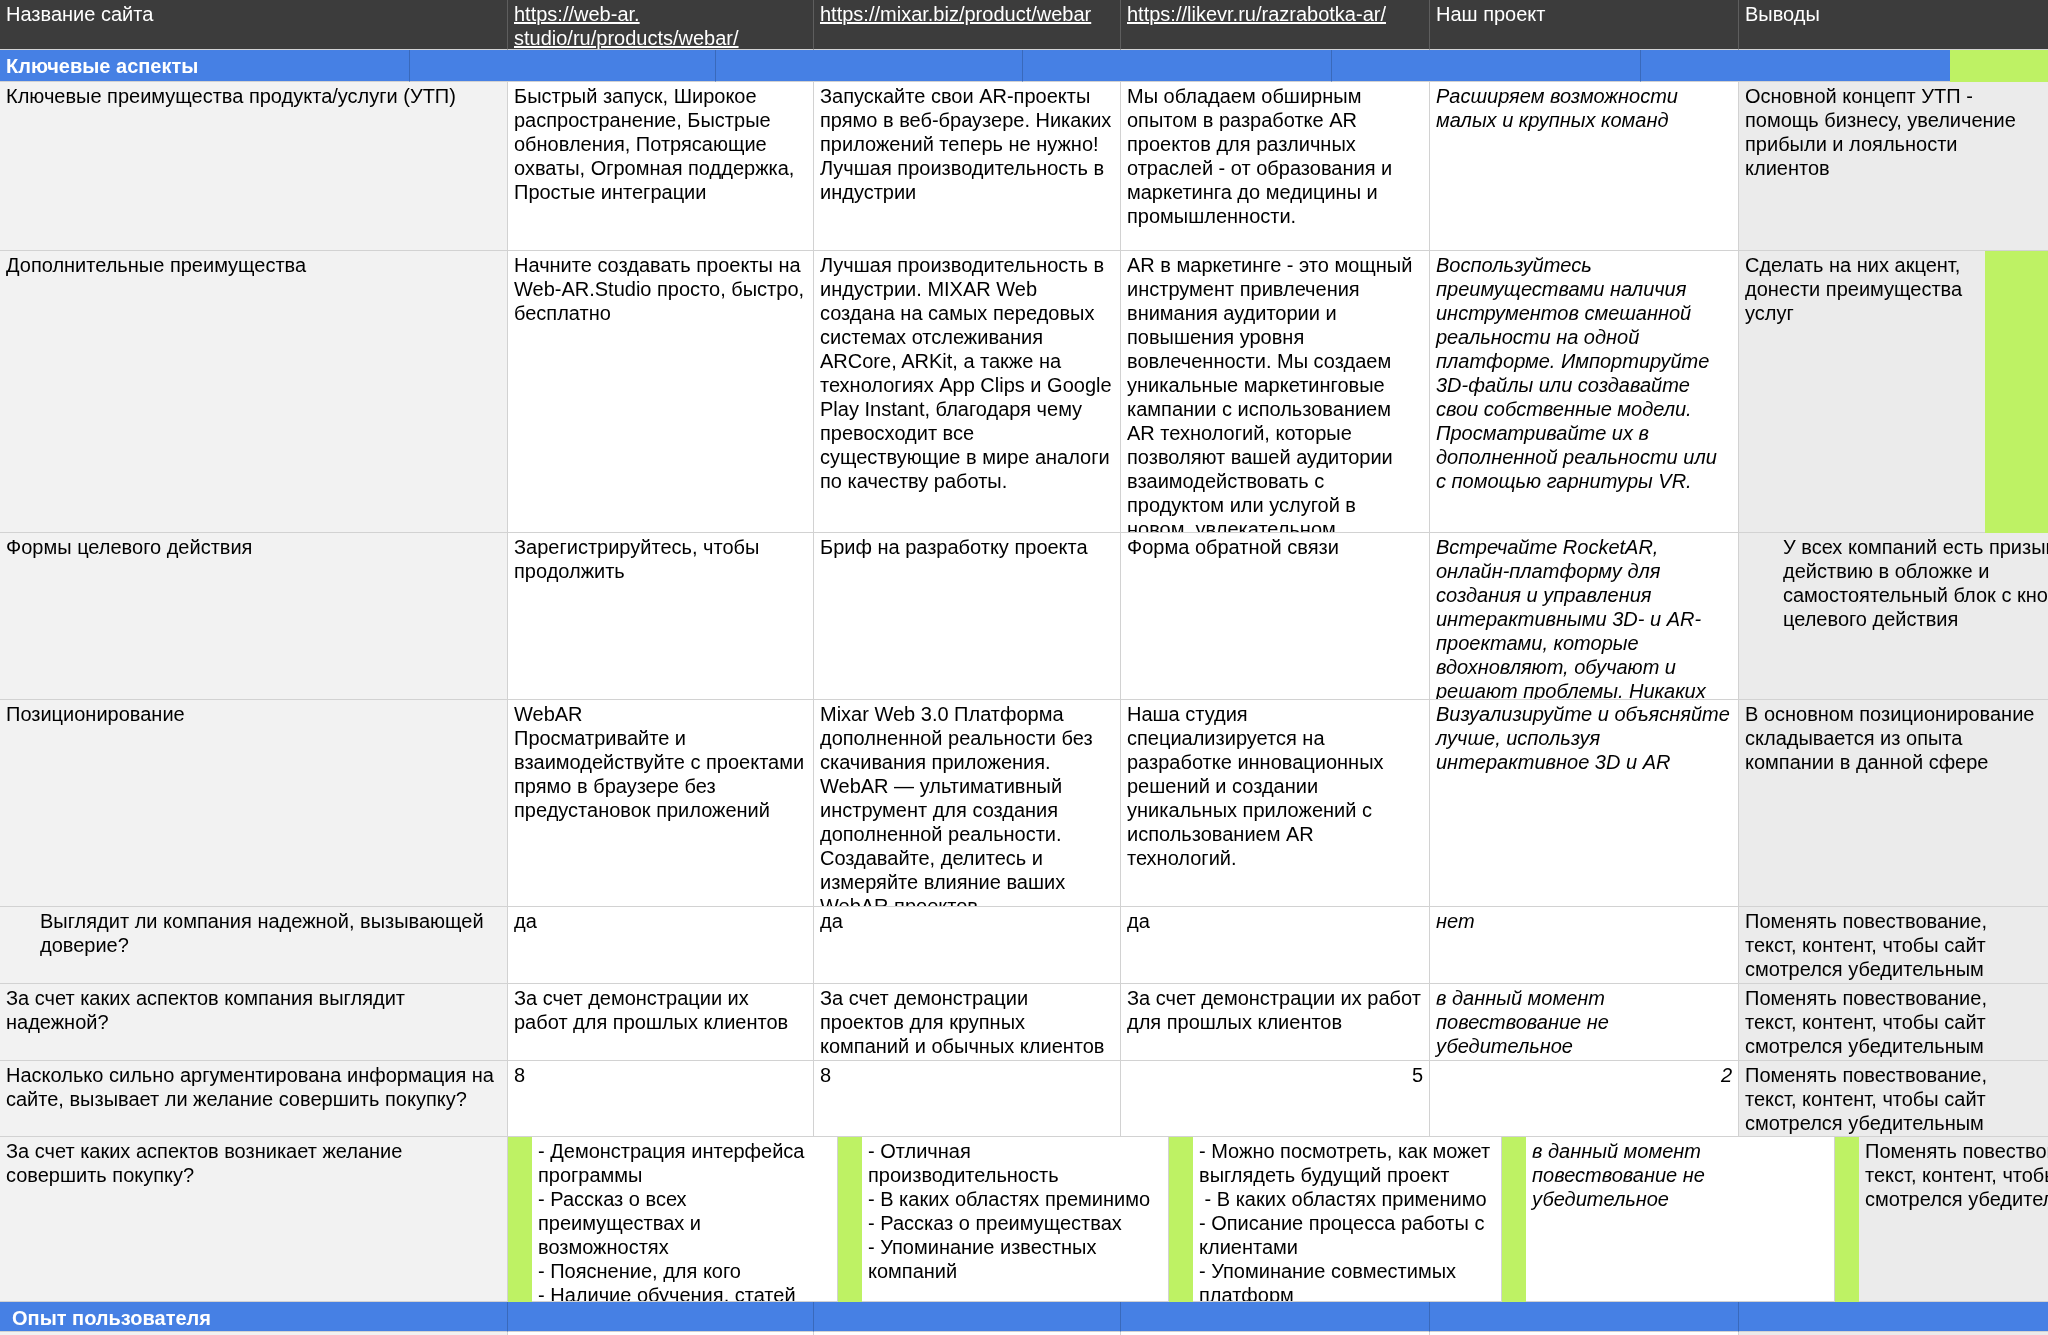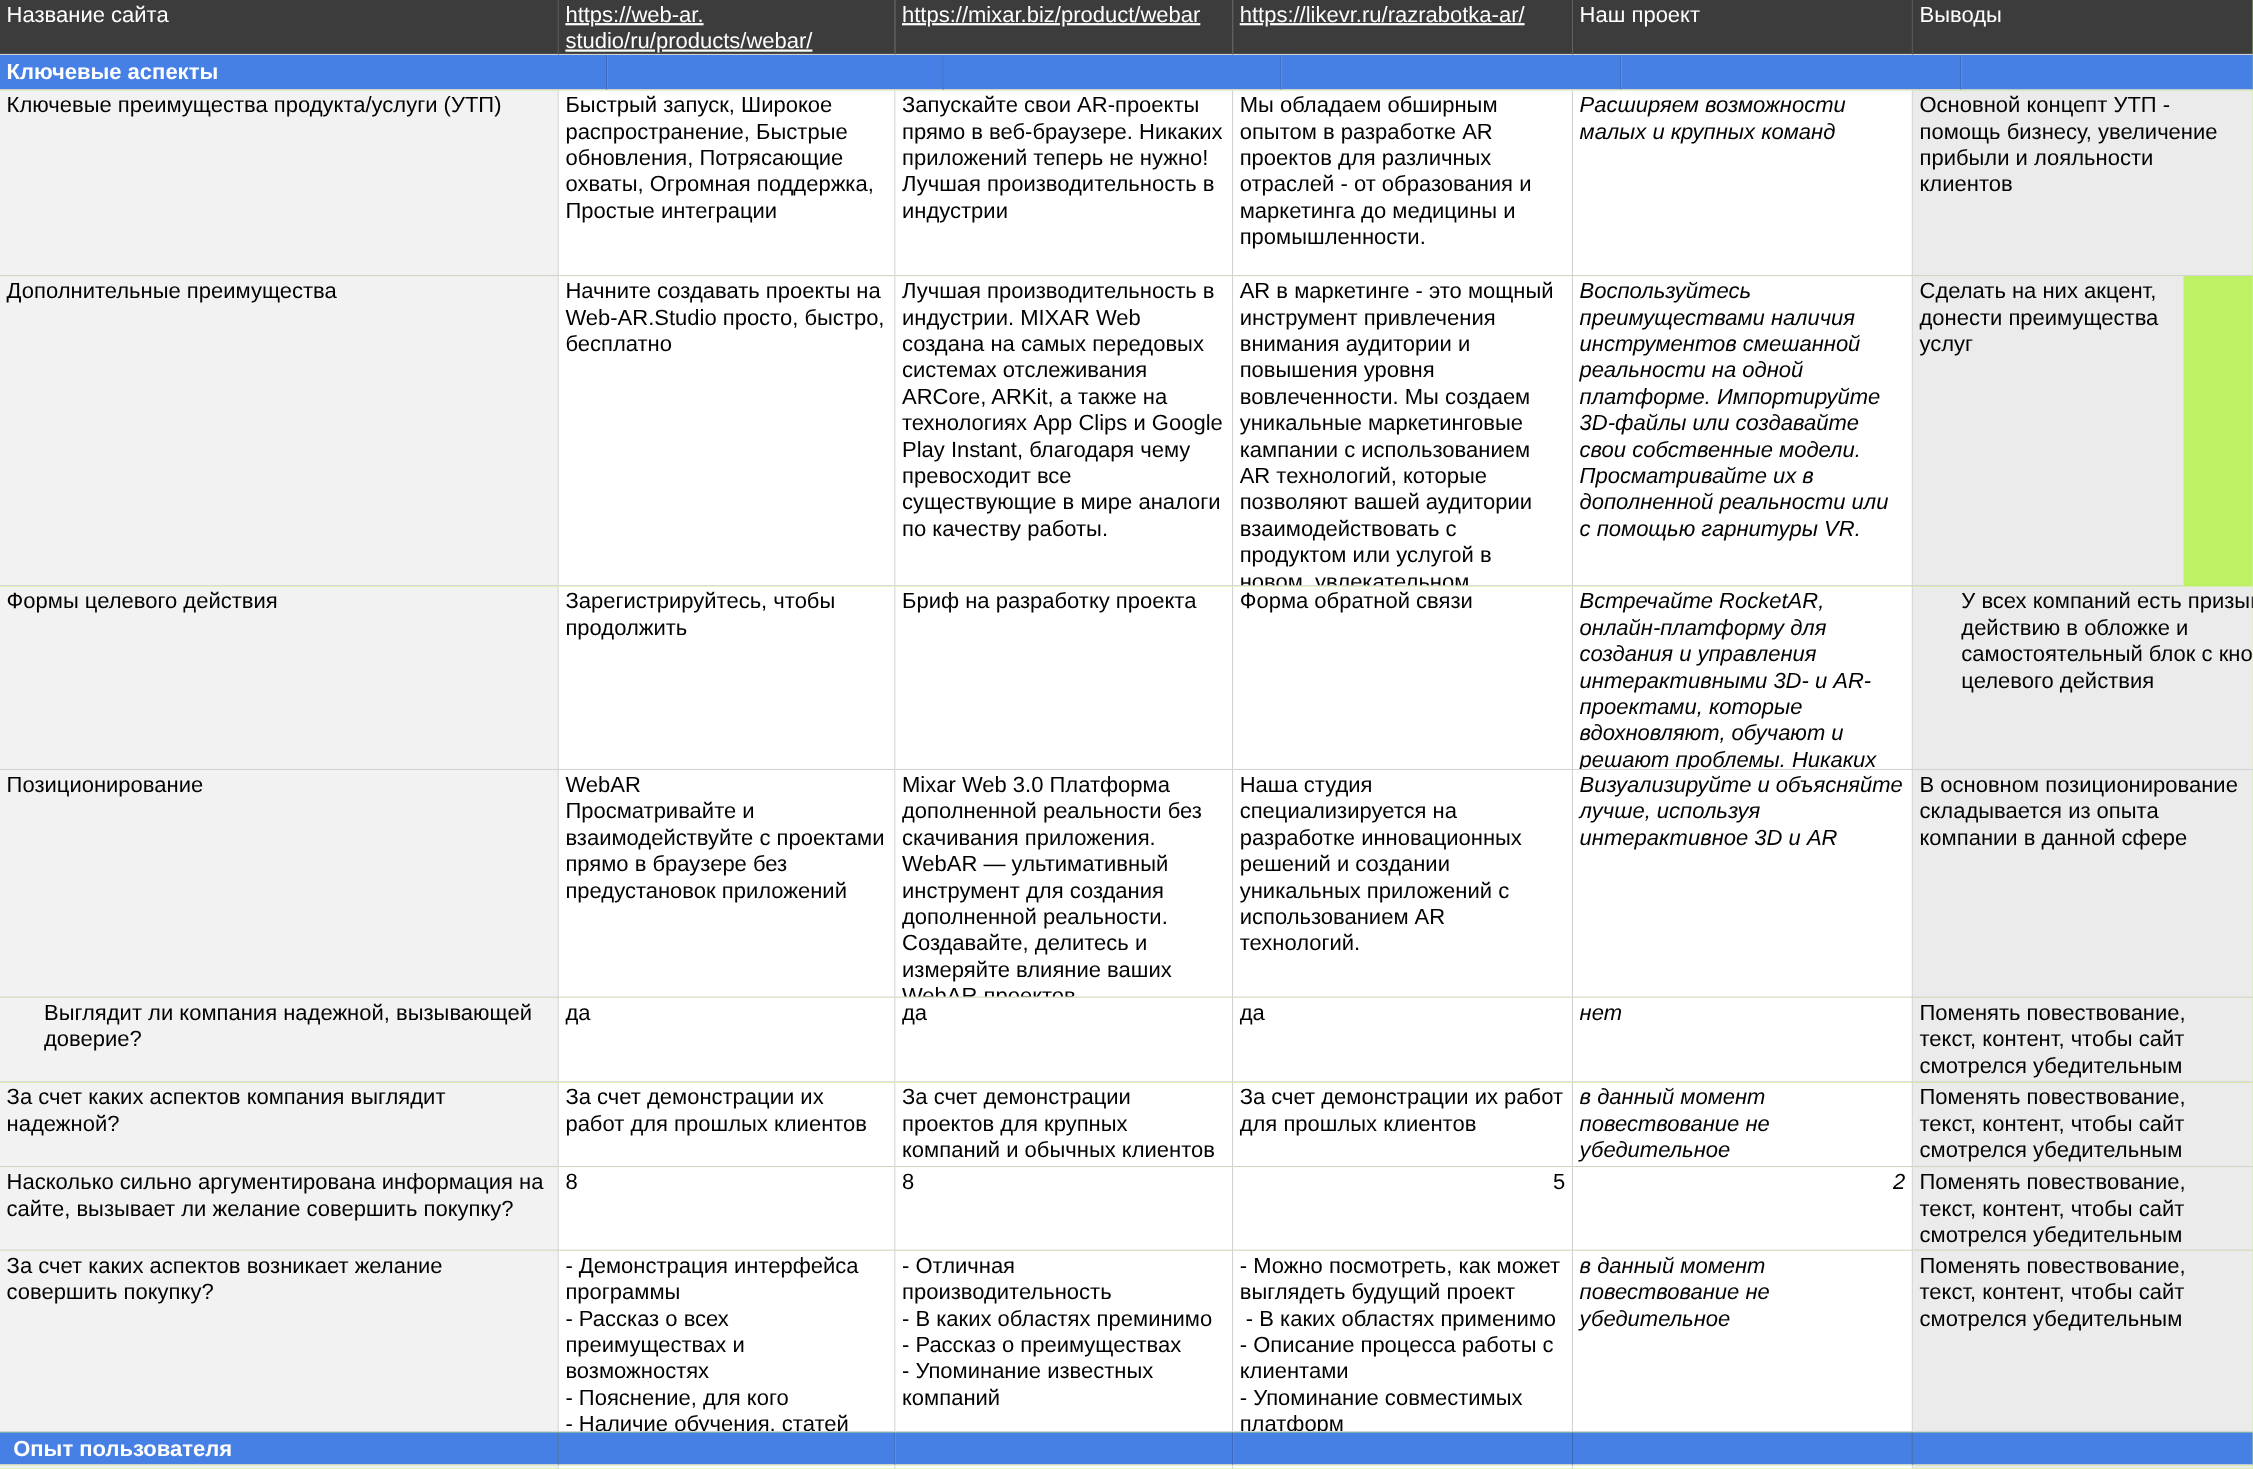--- a/index.html
+++ b/index.html
@@ -54,21 +54,21 @@
     <div class="row row-header" style="height: 50px;">
       <div class="cell" style="width: 508px;">Название сайта</div>
       <div class="cell" style="width: 306px;"><span class="link">https://web-ar.
 studio/ru/products/webar/</span></div>
       <div class="cell" style="width: 307px;"><span class="link">https://mixar.biz/product/webar</span></div>
       <div class="cell" style="width: 309px;"><span class="link">https://likevr.ru/razrabotka-ar/</span></div>
       <div class="cell" style="width: 309px;">Наш проект</div>
       <div class="cell" style="width: 309px;">Выводы</div>
     </div>
     <div class="row row-section" style="height: 32px;">
-      <div class="cell" style="width: 552px;">Ключевые аспекты</div>
+      <div class="cell" style="width: 410px;">Ключевые аспекты</div>
       <div class="cell" style="width: 306px;"></div>
       <div class="cell" style="width: 307px;"></div>
       <div class="cell" style="width: 309px;"></div>
       <div class="cell" style="width: 309px;"></div>
       <div class="cell" style="width: 309px;"></div>
     </div>
     <div class="row row-data" style="height: 169px;">
       <div class="cell" style="width: 508px;">Ключевые преимущества продукта/услуги (УТП)</div>
       <div class="cell" style="width: 306px;">Быстрый запуск, Широкое распространение, Быстрые обновления, Потрясающие охваты, Огромная поддержка, Простые интеграции</div>
       <div class="cell" style="width: 307px;">Запускайте свои AR-проекты прямо в веб-браузере. Никаких приложений теперь не нужно! Лучшая производительность в индустрии</div>
@@ -118,21 +118,21 @@
       <div class="cell" style="width: 309px;">Поменять повествование, текст, контент, чтобы сайт смотрелся убедительным</div>
     </div>
     <div class="row row-data" style="height: 76px;">
       <div class="cell" style="width: 508px;">Насколько сильно аргументирована информация на сайте, вызывает ли желание совершить покупку?</div>
       <div class="cell" style="width: 306px;">8</div>
       <div class="cell" style="width: 307px;">8</div>
       <div class="cell align-right" style="width: 309px;">5</div>
       <div class="cell italic align-right" style="width: 309px;">2</div>
       <div class="cell" style="width: 309px;">Поменять повествование, текст, контент, чтобы сайт смотрелся убедительным</div>
     </div>
-    <div class="row row-data" style="height: 165px;">
+    <div class="row row-data" style="height: 165px; gap: 24px;">
       <div class="cell" style="width: 508px;">За счет каких аспектов возникает желание совершить покупку?</div>
       <div class="cell" style="width: 306px;">- Демонстрация интерфейса программы
 - Рассказ о всех преимуществах и возможностях
 - Пояснение, для кого
 - Наличие обучения, статей</div>
       <div class="cell" style="width: 307px;">- Отличная производительность
 - В каких областях преминимо
 - Рассказ о преимуществах
 - Упоминание известных компаний</div>
       <div class="cell" style="width: 309px;">- Можно посмотреть, как может выглядеть будущий проект

